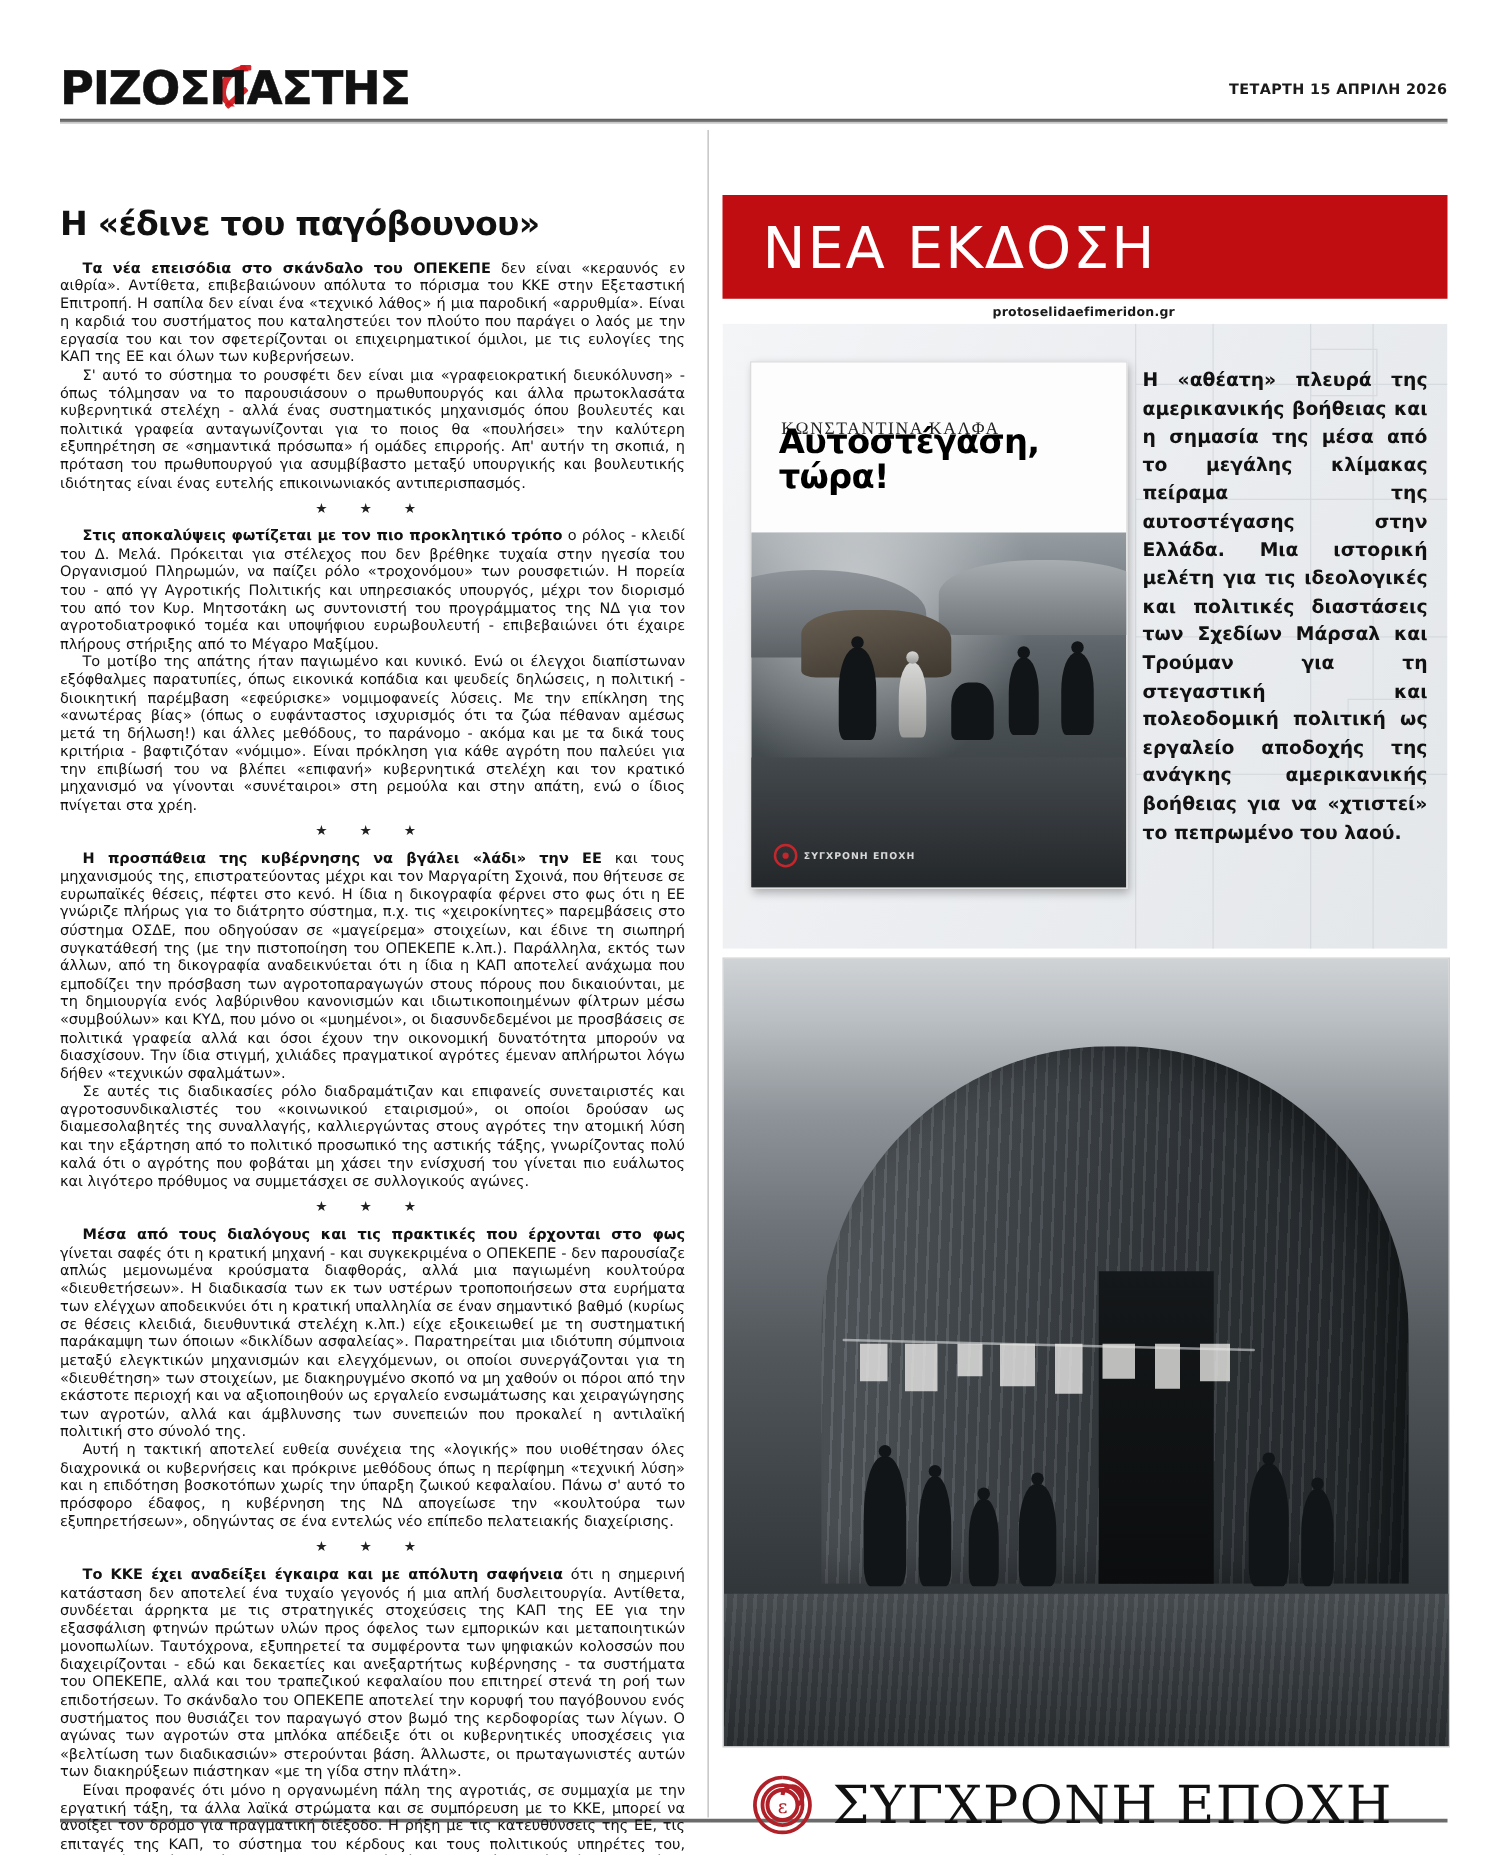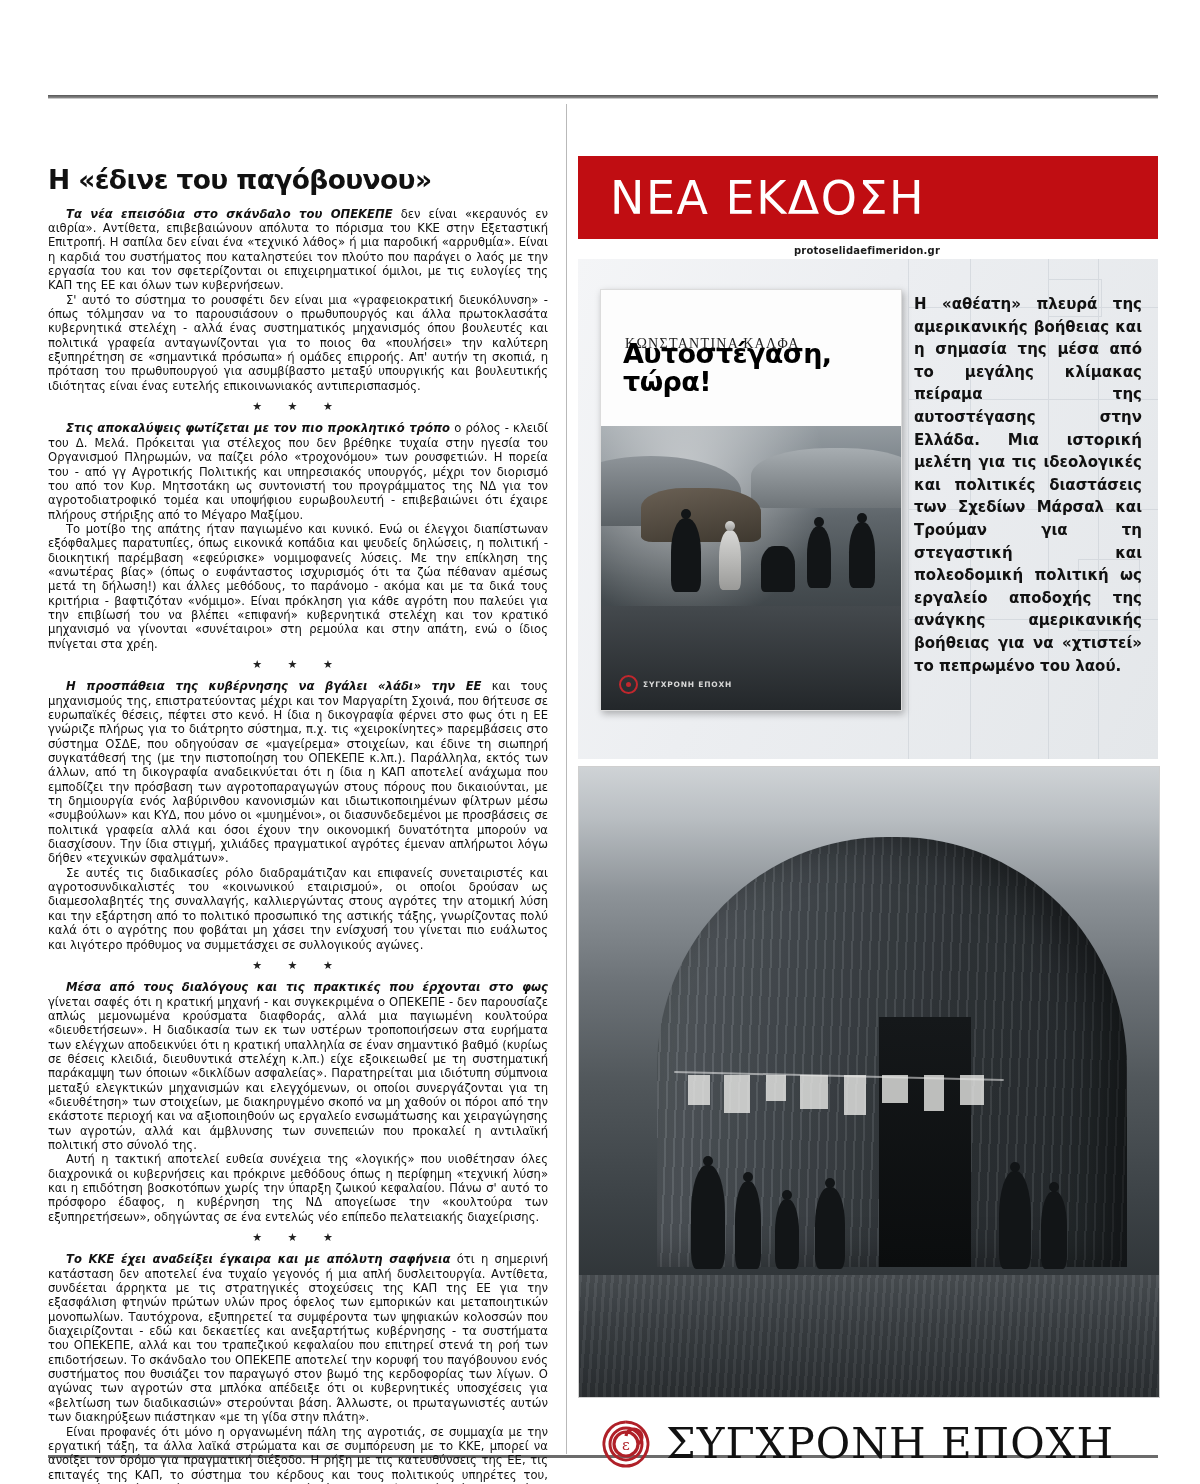--- a/index.html
+++ b/index.html
@@ -60,21 +60,21 @@
     color:#111;line-height:1.12;
   }
   .body-text{
     font-size:11.6px;line-height:14.35px;
     text-align:justify;
     color:#111;
     hyphens:auto;
   }
   .body-text p{margin:0;text-indent:18px;}
   .body-text p.lead b,
-  .body-text p b{font-weight:bold;font-style:italic;}
+  .body-text p b{font-weight:bold;}
   .stars{
     text-align:center;margin:7px 0 7px 0;
     letter-spacing:11px;font-size:11px;color:#222;text-indent:0;
   }
 
   
   .right-col{position:absolute;left:578px;top:156px;width:580px;}
 
   .nea-banner{
     width:580px;height:83px;background:#c00d12;
@@ -187,20 +187,31 @@
   .pub-name{
     font-family:"DejaVu Serif","Liberation Serif",serif;
     font-size:42px;letter-spacing:1px;color:#111;line-height:1;
   }
 </style>
 </head>
 <body>
 
 <div class="page">
 
+  <div class="masthead">
+    <div class="logo-wrap">
+      <span class="logo-text">ΡΙΖΟΣΠΑΣΤΗΣ</span>
+      <svg class="logo-mark" viewBox="0 0 44 44">
+        <path d="M30 6 C16 8, 8 18, 10 30 C11 36, 16 40, 22 39 C17 36, 14 31, 15 26 C17 16, 24 11, 33 11 Z" fill="#d0141b" opacity="0.92"></path>
+        <rect x="12" y="30" width="22" height="4.6" rx="1" fill="#d0141b" opacity="0.92" transform="rotate(-42 23 32)"></rect>
+        <rect x="26" y="6" width="9" height="4.4" rx="1" fill="#d0141b" opacity="0.92"></rect>
+      </svg>
+    </div>
+    <div class="date-line">ΤΕΤΑΡΤΗ 15 ΑΠΡΙΛΗ 2026</div>
+  </div>
   <div class="rule-top"></div>
   <div class="rule-top2"></div>
   <div class="col-divider"></div>
   <div class="rule-bottom"></div>
 
 
   <div class="left-col">
     <h1 class="headline">Η «έδινε του παγόβουνου»</h1>
     <div class="body-text" id="article-body">
         <p><b>Τα νέα επεισόδια στο σκάνδαλο του ΟΠΕΚΕΠΕ</b> δεν είναι «κεραυνός εν αιθρία». Αντίθετα, επιβεβαιώνουν απόλυτα το πόρισμα του ΚΚΕ στην Εξεταστική Επιτροπή. Η σαπίλα δεν είναι ένα «τεχνικό λάθος» ή μια παροδική «αρρυθμία». Είναι η καρδιά του συστήματος που καταληστεύει τον πλούτο που παράγει ο λαός με την εργασία του και τον σφετερίζονται οι επιχειρηματικοί όμιλοι, με τις ευλογίες της ΚΑΠ της ΕΕ και όλων των κυβερνήσεων.</p>

